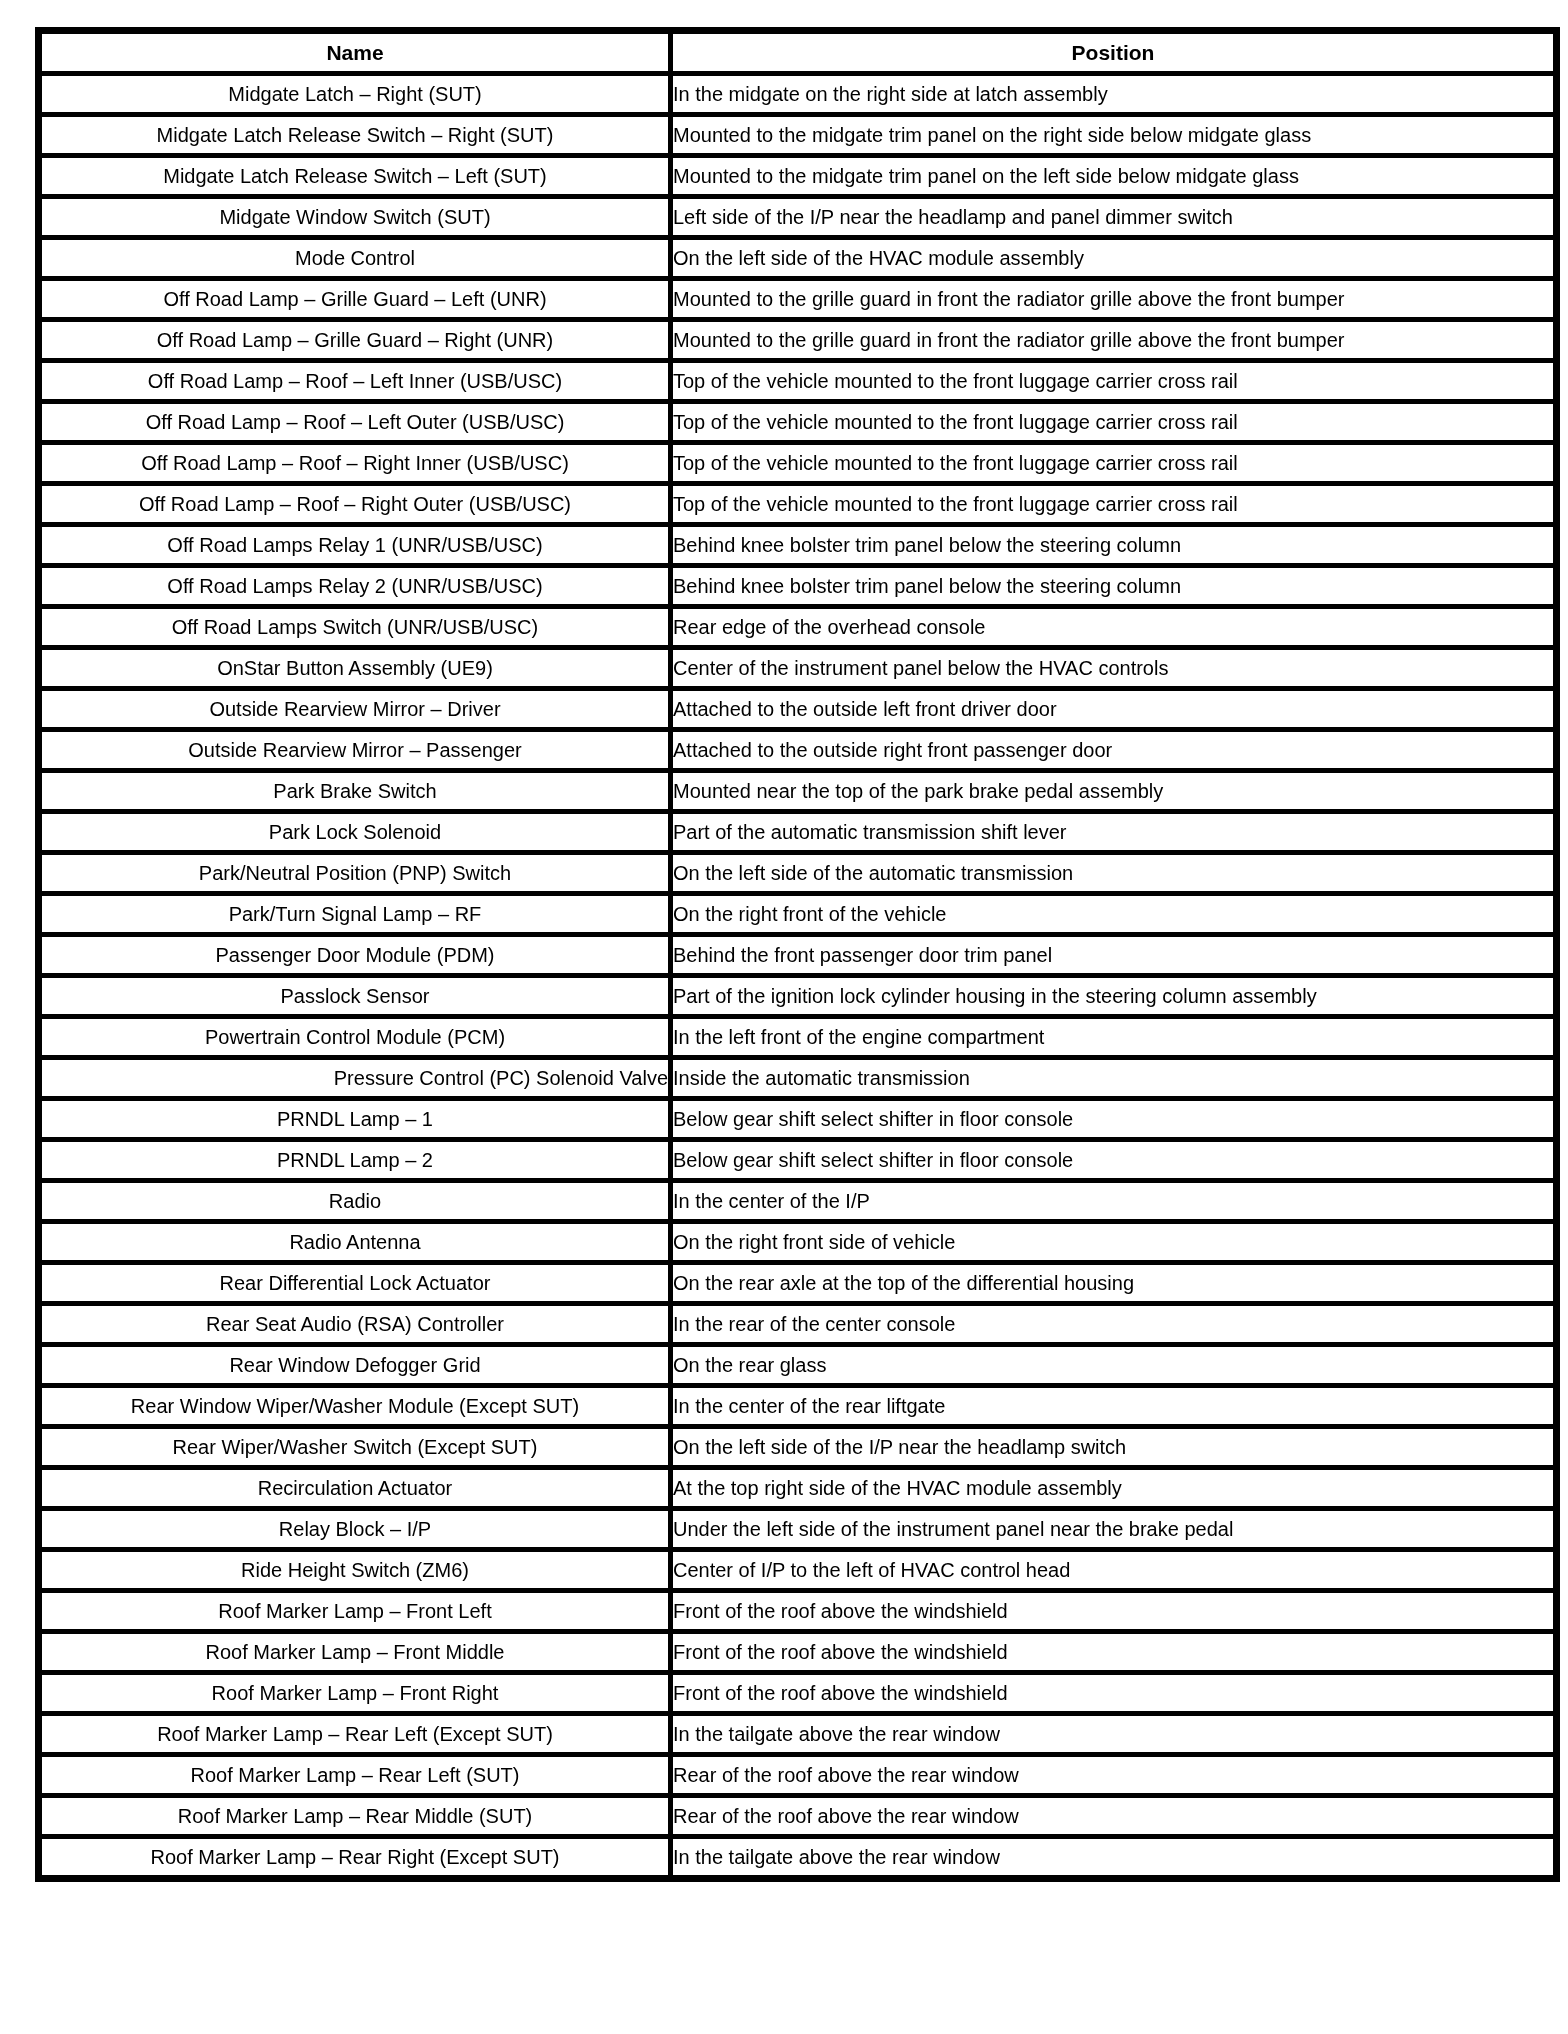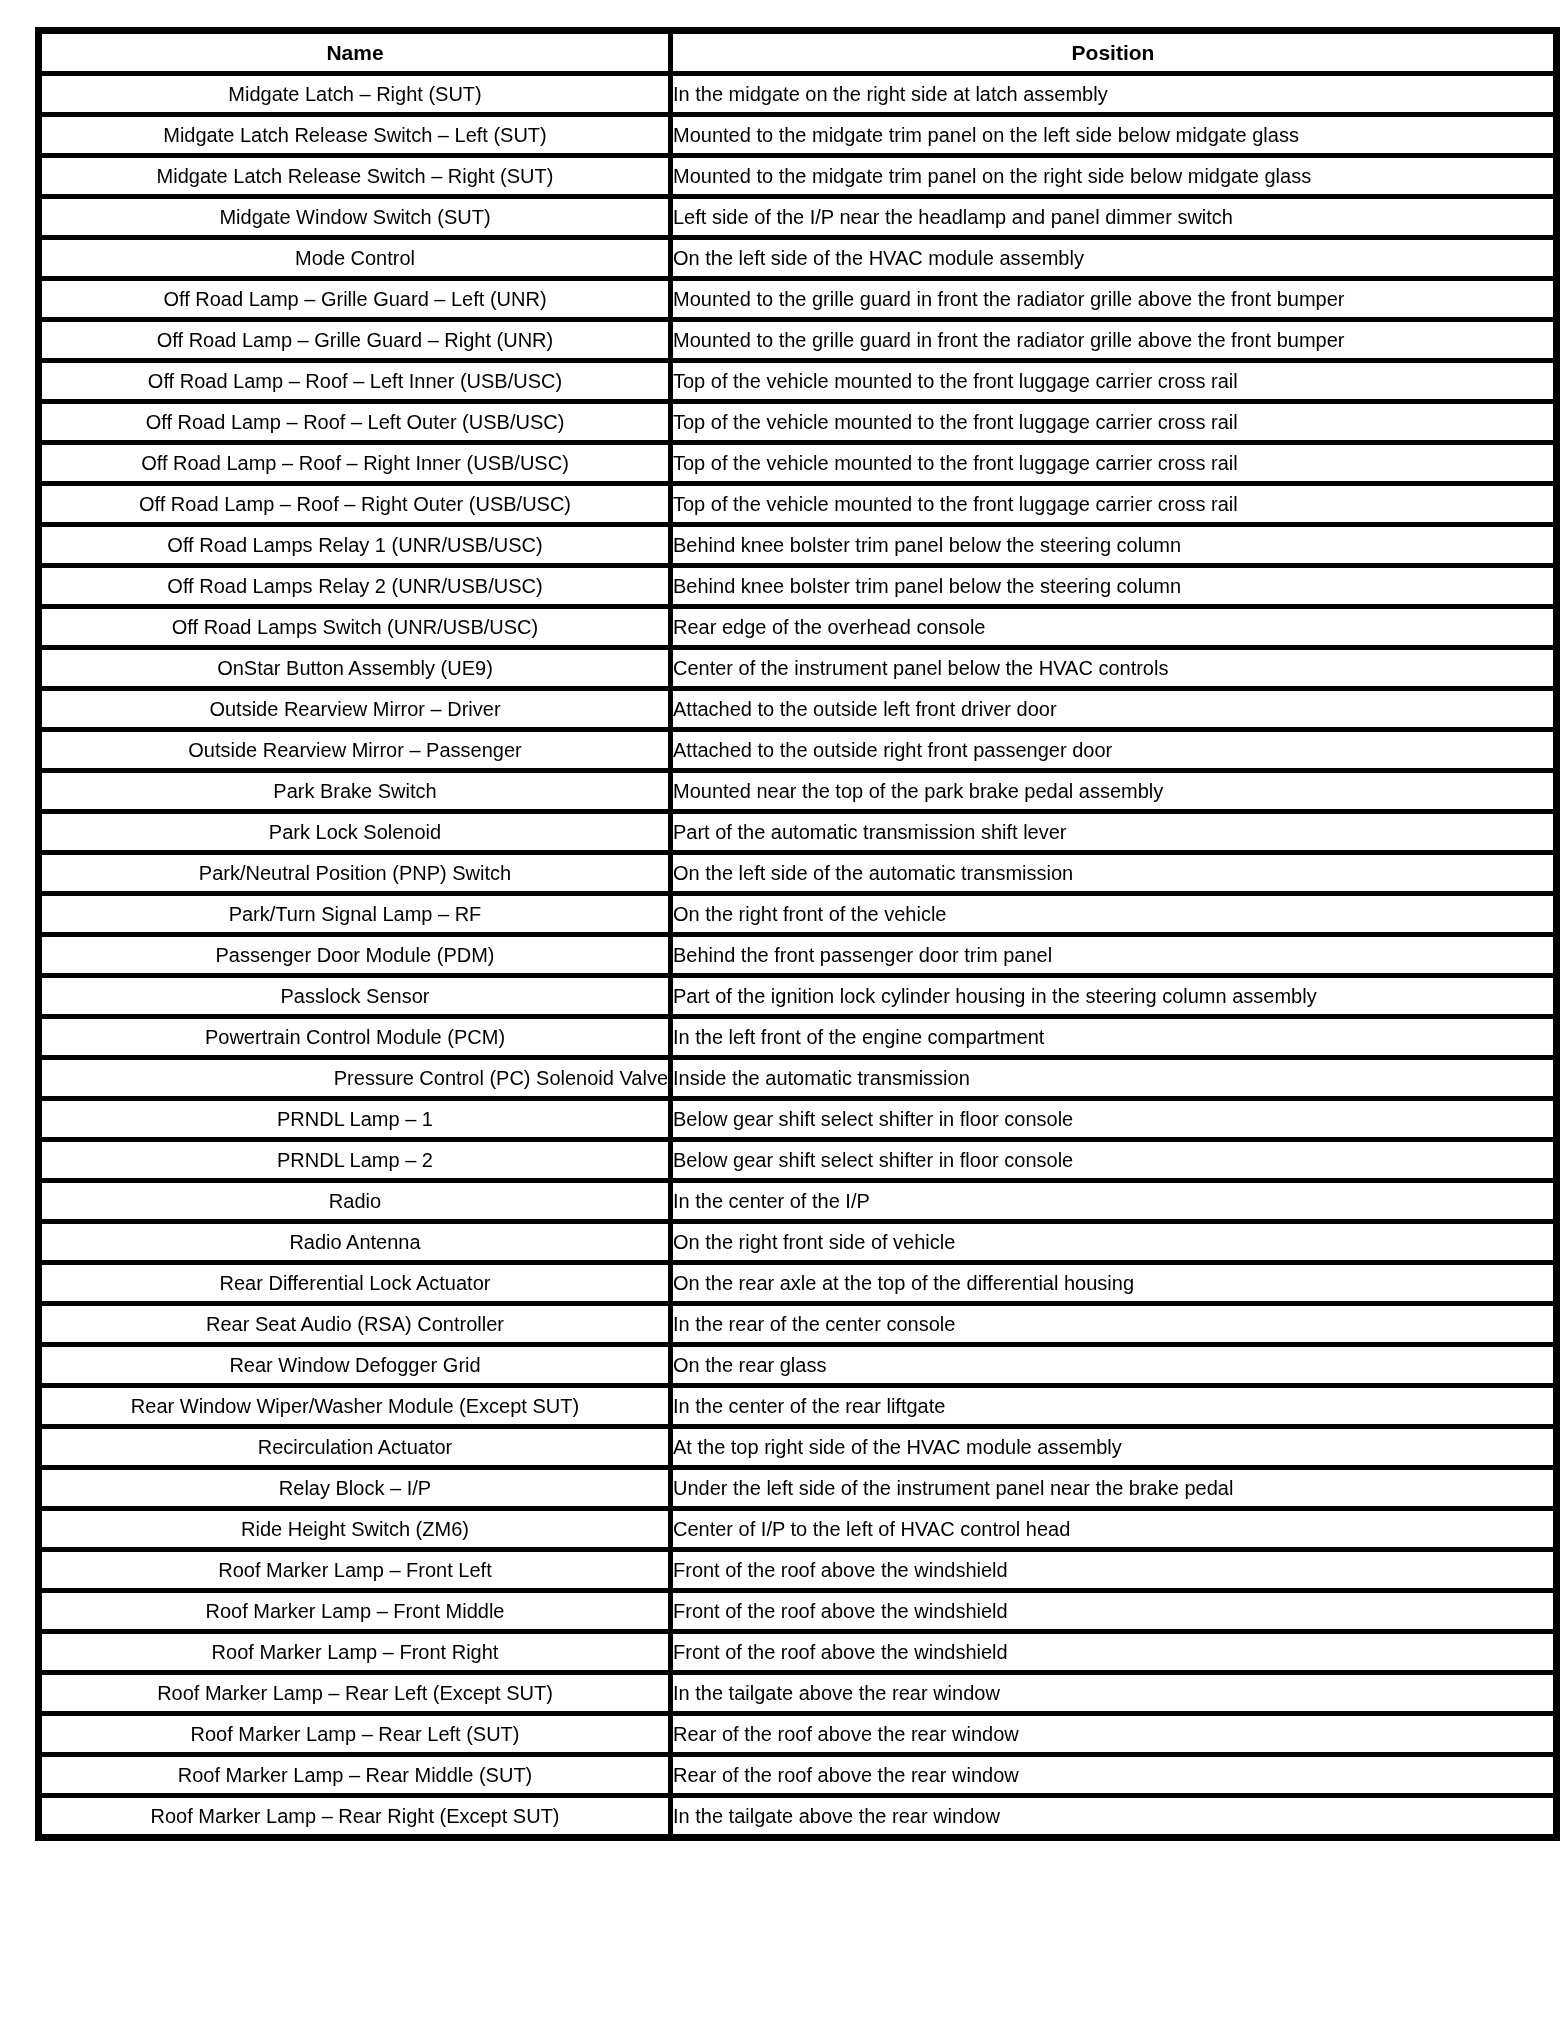--- a/index.html
+++ b/index.html
@@ -70,28 +70,28 @@
         <th>Name</th>
         <th>Position</th>
       </tr>
     </thead>
     <tbody id="table-body">
         <tr>
           <td class="name-cell">Midgate Latch – Right (SUT)</td>
           <td class="loc-cell">In the midgate on the right side at latch assembly</td>
         </tr>
         <tr>
+          <td class="name-cell">Midgate Latch Release Switch – Right (SUT)</td>
+          <td class="loc-cell">Mounted to the midgate trim panel on the right side below midgate glass</td>
+        </tr>
+        <tr>
           <td class="name-cell">Midgate Latch Release Switch – Left (SUT)</td>
           <td class="loc-cell">Mounted to the midgate trim panel on the left side below midgate glass</td>
         </tr>
         <tr>
-          <td class="name-cell">Midgate Latch Release Switch – Right (SUT)</td>
-          <td class="loc-cell">Mounted to the midgate trim panel on the right side below midgate glass</td>
-        </tr>
-        <tr>
           <td class="name-cell">Midgate Window Switch (SUT)</td>
           <td class="loc-cell">Left side of the I/P near the headlamp and panel dimmer switch</td>
         </tr>
         <tr>
           <td class="name-cell">Mode Control</td>
           <td class="loc-cell">On the left side of the HVAC module assembly</td>
         </tr>
         <tr>
           <td class="name-cell">Off Road Lamp – Grille Guard – Left (UNR)</td>
           <td class="loc-cell">Mounted to the grille guard in front the radiator grille above the front bumper</td>
@@ -196,20 +196,24 @@
           <td class="name-cell">Rear Seat Audio (RSA) Controller</td>
           <td class="loc-cell">In the rear of the center console</td>
         </tr>
         <tr>
           <td class="name-cell">Rear Window Defogger Grid</td>
           <td class="loc-cell">On the rear glass</td>
         </tr>
         <tr>
           <td class="name-cell">Rear Window Wiper/Washer Module (Except SUT)</td>
           <td class="loc-cell">In the center of the rear liftgate</td>
+        </tr>
+        <tr>
+          <td class="name-cell">Rear Wiper/Washer Switch (Except SUT)</td>
+          <td class="loc-cell">On the left side of the I/P near the headlamp switch</td>
         </tr>
         <tr>
           <td class="name-cell">Recirculation Actuator</td>
           <td class="loc-cell">At the top right side of the HVAC module assembly</td>
         </tr>
         <tr>
           <td class="name-cell">Relay Block – I/P</td>
           <td class="loc-cell">Under the left side of the instrument panel near the brake pedal</td>
         </tr>
         <tr>

